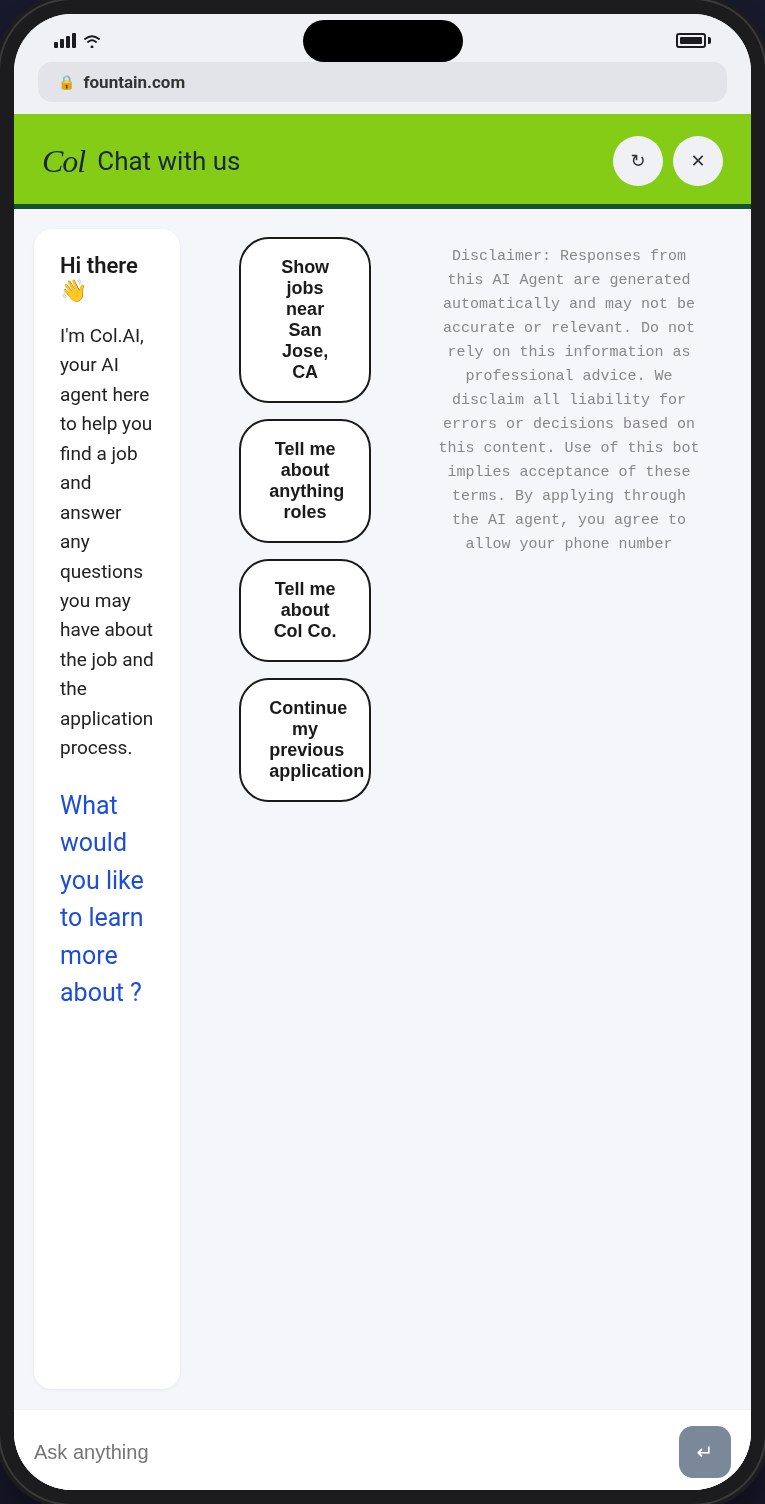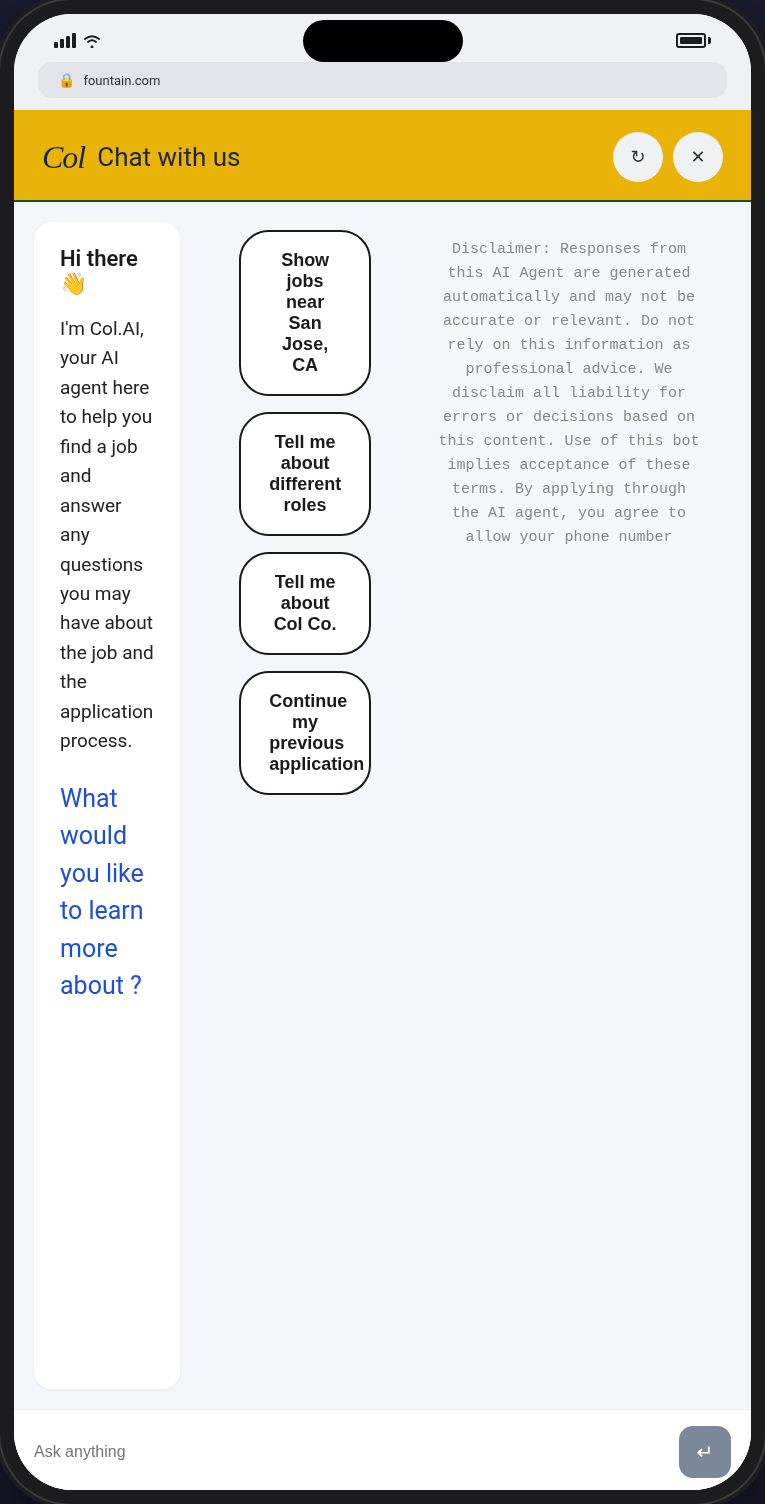--- a/index.html
+++ b/index.html
@@ -153,42 +153,42 @@
       align-items: center;
       gap: 8px;
     }
 
     .lock-icon {
       font-size: 14px;
       color: #666;
     }
 
     .url-text {
-      font-size: 13px;
+      font-size: 17px;
       color: #333;
-      font-weight: 400;
+      font-weight: 700;
     }
 
     
     .chat-container {
       flex: 1;
       background: #fff;
       overflow-y: auto;
       display: flex;
       flex-direction: column;
     }
 
     
     .chat-header {
       padding: 22px 28px 18px;
       display: flex;
       align-items: center;
       justify-content: space-between;
-      border-bottom: 2px solid #14532d;
-      background: #eab308;
+      border-bottom: 5px solid #14532d;
+      background: #84cc16;
       flex-shrink: 0;
     }
 
     .header-left {
       display: flex;
       align-items: center;
       gap: 12px;
     }
 
     .logo-text {
@@ -304,21 +304,21 @@
       align-items: center;
       gap: 12px;
       border-top: 1px solid #f0f0f0;
       flex-shrink: 0;
     }
 
     .chat-input {
       flex: 1;
       border: none;
       background: transparent;
-      font-size: 16px;
+      font-size: 20px;
       color: #aaa;
       outline: none;
       padding: 8px 0;
     }
 
     .send-btn {
       width: 52px;
       height: 52px;
       border-radius: 14px;
       background: #7a8899;
@@ -396,21 +396,21 @@
       <div class="chat-body">
 
         <div class="message-bubble">
           <div class="message-greeting">Hi there 👋</div>
           <div class="message-text">I'm Col.AI, your AI agent here to help you find a job and answer any questions you may have about the job and the application process.</div>
           <div class="message-question">What would you like to learn more about ?</div>
         </div>
 
         <div class="quick-actions">
           <button class="quick-btn">Show jobs near San Jose, CA</button>
-          <button class="quick-btn">Tell me about different roles</button>
+          <button class="quick-btn">Tell me about anything roles</button>
           <button class="quick-btn">Tell me about Col Co.</button>
           <button class="quick-btn">Continue my previous application</button>
         </div>
 
         <div class="disclaimer">Disclaimer: Responses from this AI Agent are generated automatically and may not be accurate or relevant. Do not rely on this information as professional advice. We disclaim all liability for errors or decisions based on this content. Use of this bot implies acceptance of these terms. By applying through the AI agent, you agree to allow your phone number</div>
 
       </div>
 
       <div class="input-area">
         <input class="chat-input" type="text" placeholder="Ask anything" style="">

